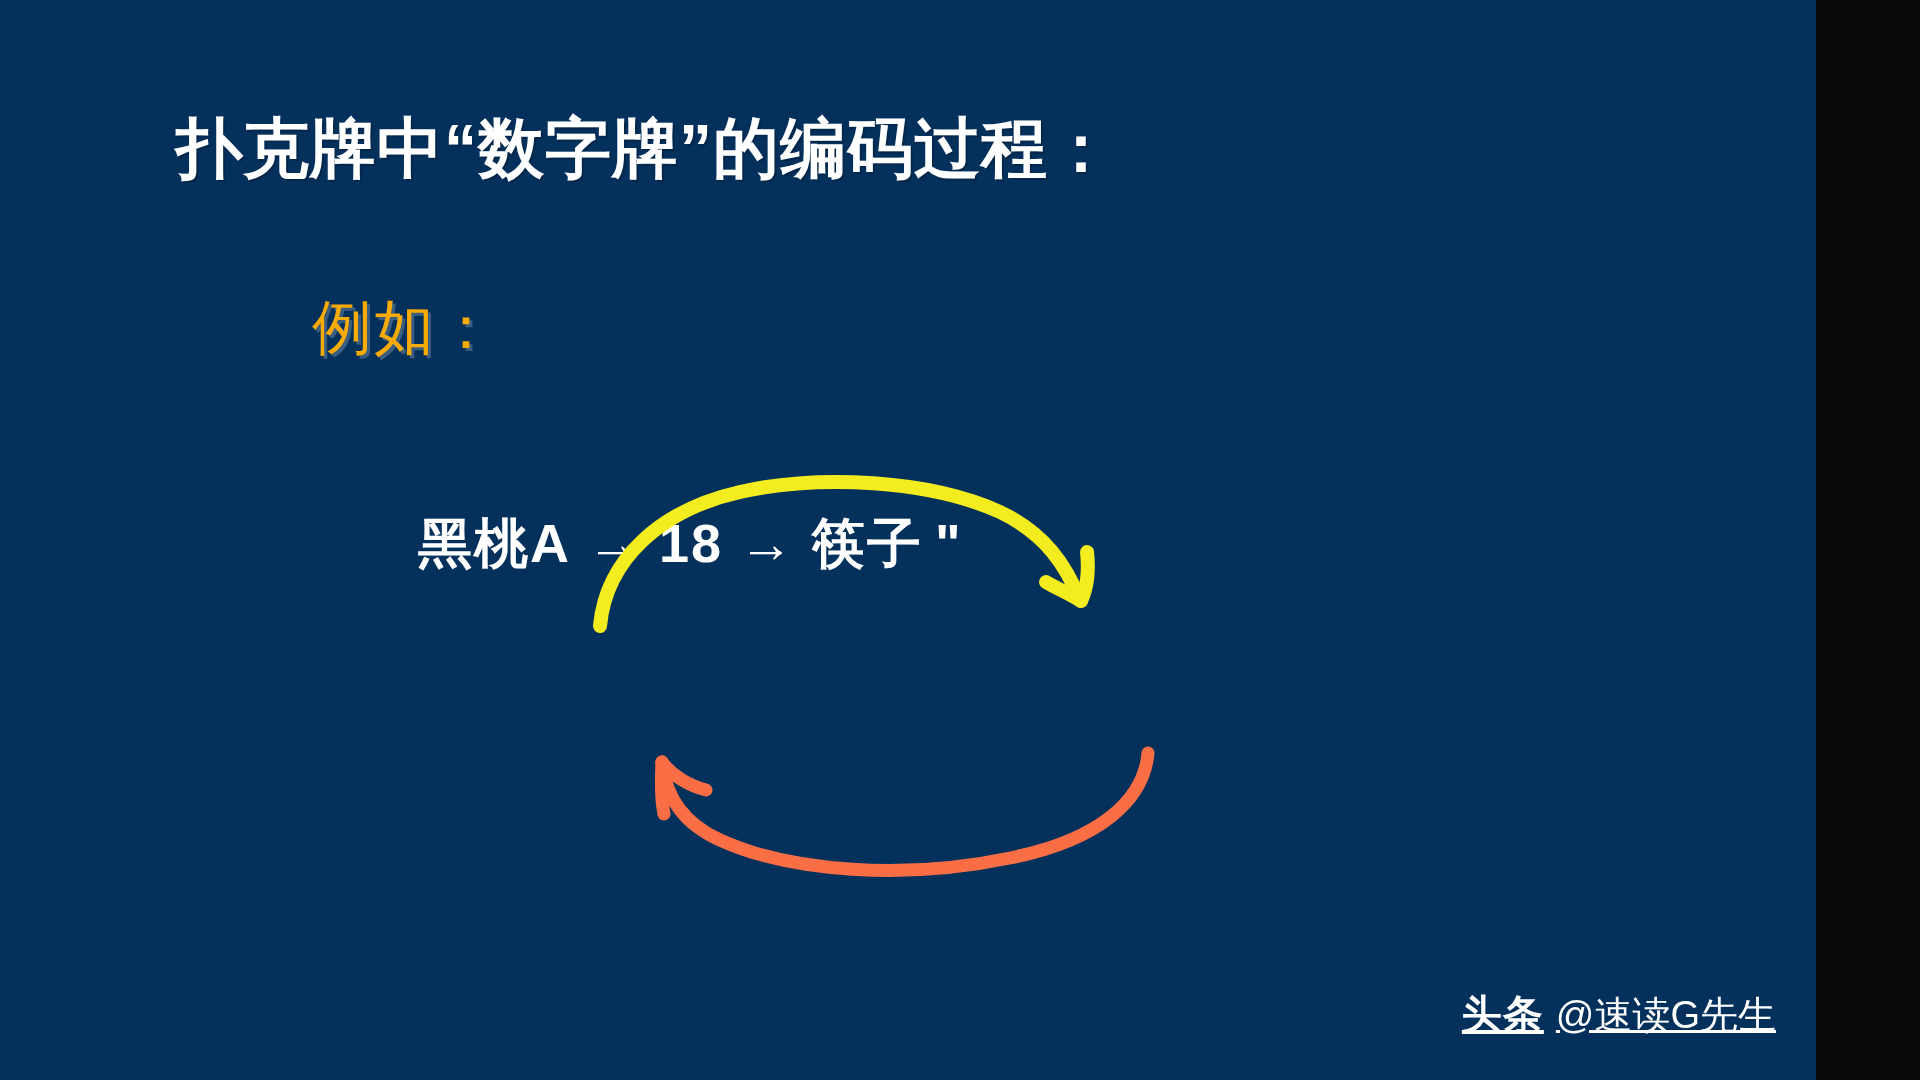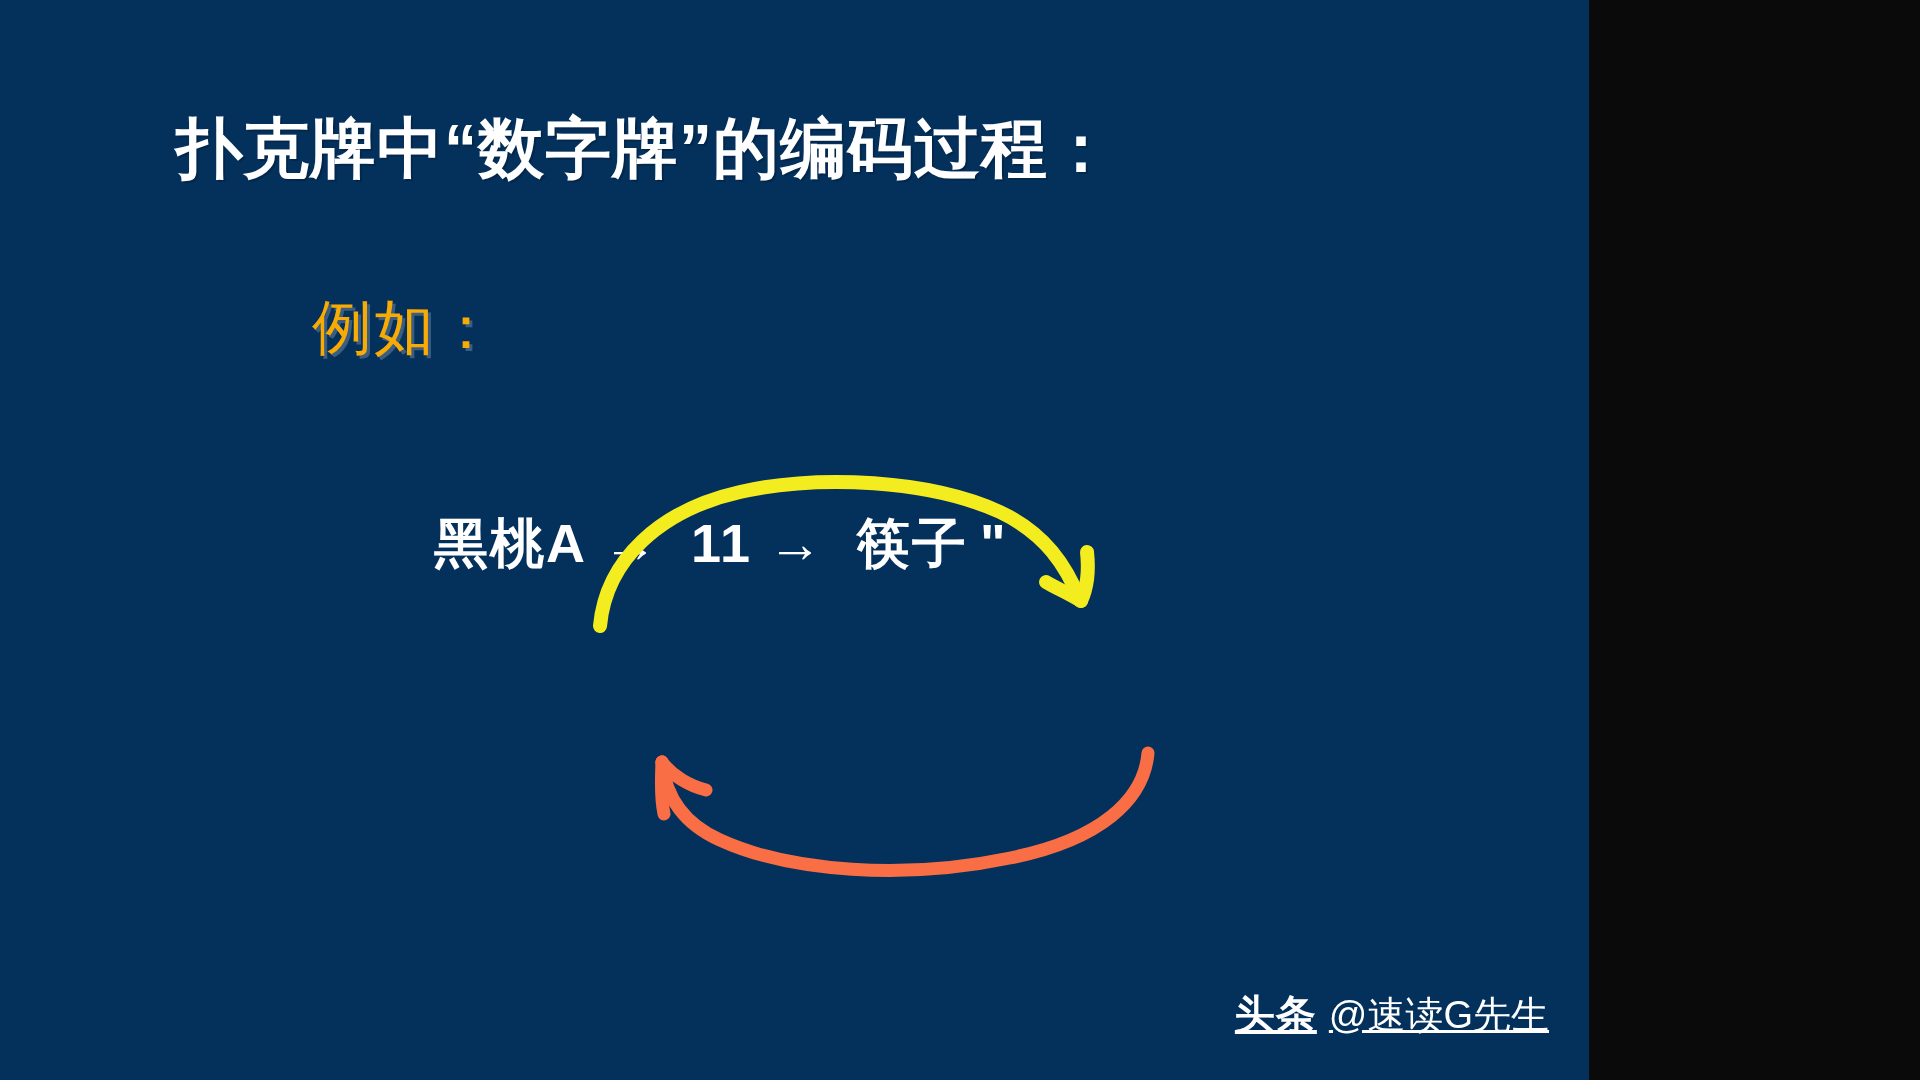--- a/index.html
+++ b/index.html
@@ -3,21 +3,21 @@
 <meta charset="utf-8">
 <title>Slide</title>
 <style>
   html, body {
     margin: 0;
     padding: 0;
     background: #0a0a0a;
   }
   #slide {
     position: relative;
-    width: 1589px;
+    width: 1816px;
     height: 1080px;
     overflow: hidden;
     font-family: "Liberation Sans", "DejaVu Sans", sans-serif;
     -webkit-font-smoothing: antialiased;
   }
   #bg {
     position: absolute;
     inset: 0;
     background: #04305c;
   }
@@ -51,21 +51,21 @@
   #eq {
     position: absolute;
     left: 418px;
     top: 508px;
     font-size: 54px;
     font-weight: 800;
     color: #ffffff;
     letter-spacing: 2px;
     white-space: nowrap;
   }
-  #eq .seg { display: inline-block; margin-left: 16px; }
+  #eq .seg { display: inline-block; }
   #eq .arrow { padding: 0 16px; font-weight: 500; }
   #eq .tail { padding-left: 12px; font-weight: 700; }
 
   
   #arrows {
     position: absolute;
     inset: 0;
     pointer-events: none;
   }
 
@@ -98,21 +98,21 @@
 
 <div id="slide">
 
   <div id="bg" style="background: rgb(4, 48, 92);"></div>
 
   <div id="title">扑克牌中“数字牌”的编码过程：</div>
 
   <div id="eg">例如：</div>
 
   <div id="eq">
-    <span class="seg">黑桃A</span><span class="arrow">→</span><span class="seg">11</span><span class="arrow">→</span><span class="seg">筷子</span><span class="tail">"</span>
+    <span class="seg">黑桃A</span><span class="arrow">→</span><span class="seg">18</span><span class="arrow">→</span><span class="seg">筷子</span><span class="tail">"</span>
   </div>
 
   <svg id="arrows" width="1920" height="1080" viewBox="0 0 1920 1080">
 
     <g>
       <path d="M 600 626
                C 606 560, 660 510, 740 492
                C 820 474, 930 480, 1000 512
                C 1046 534, 1066 566, 1080 600" fill="none" stroke="#f3ec1e" stroke-width="14" stroke-linecap="round" stroke-linejoin="round"></path>
 

